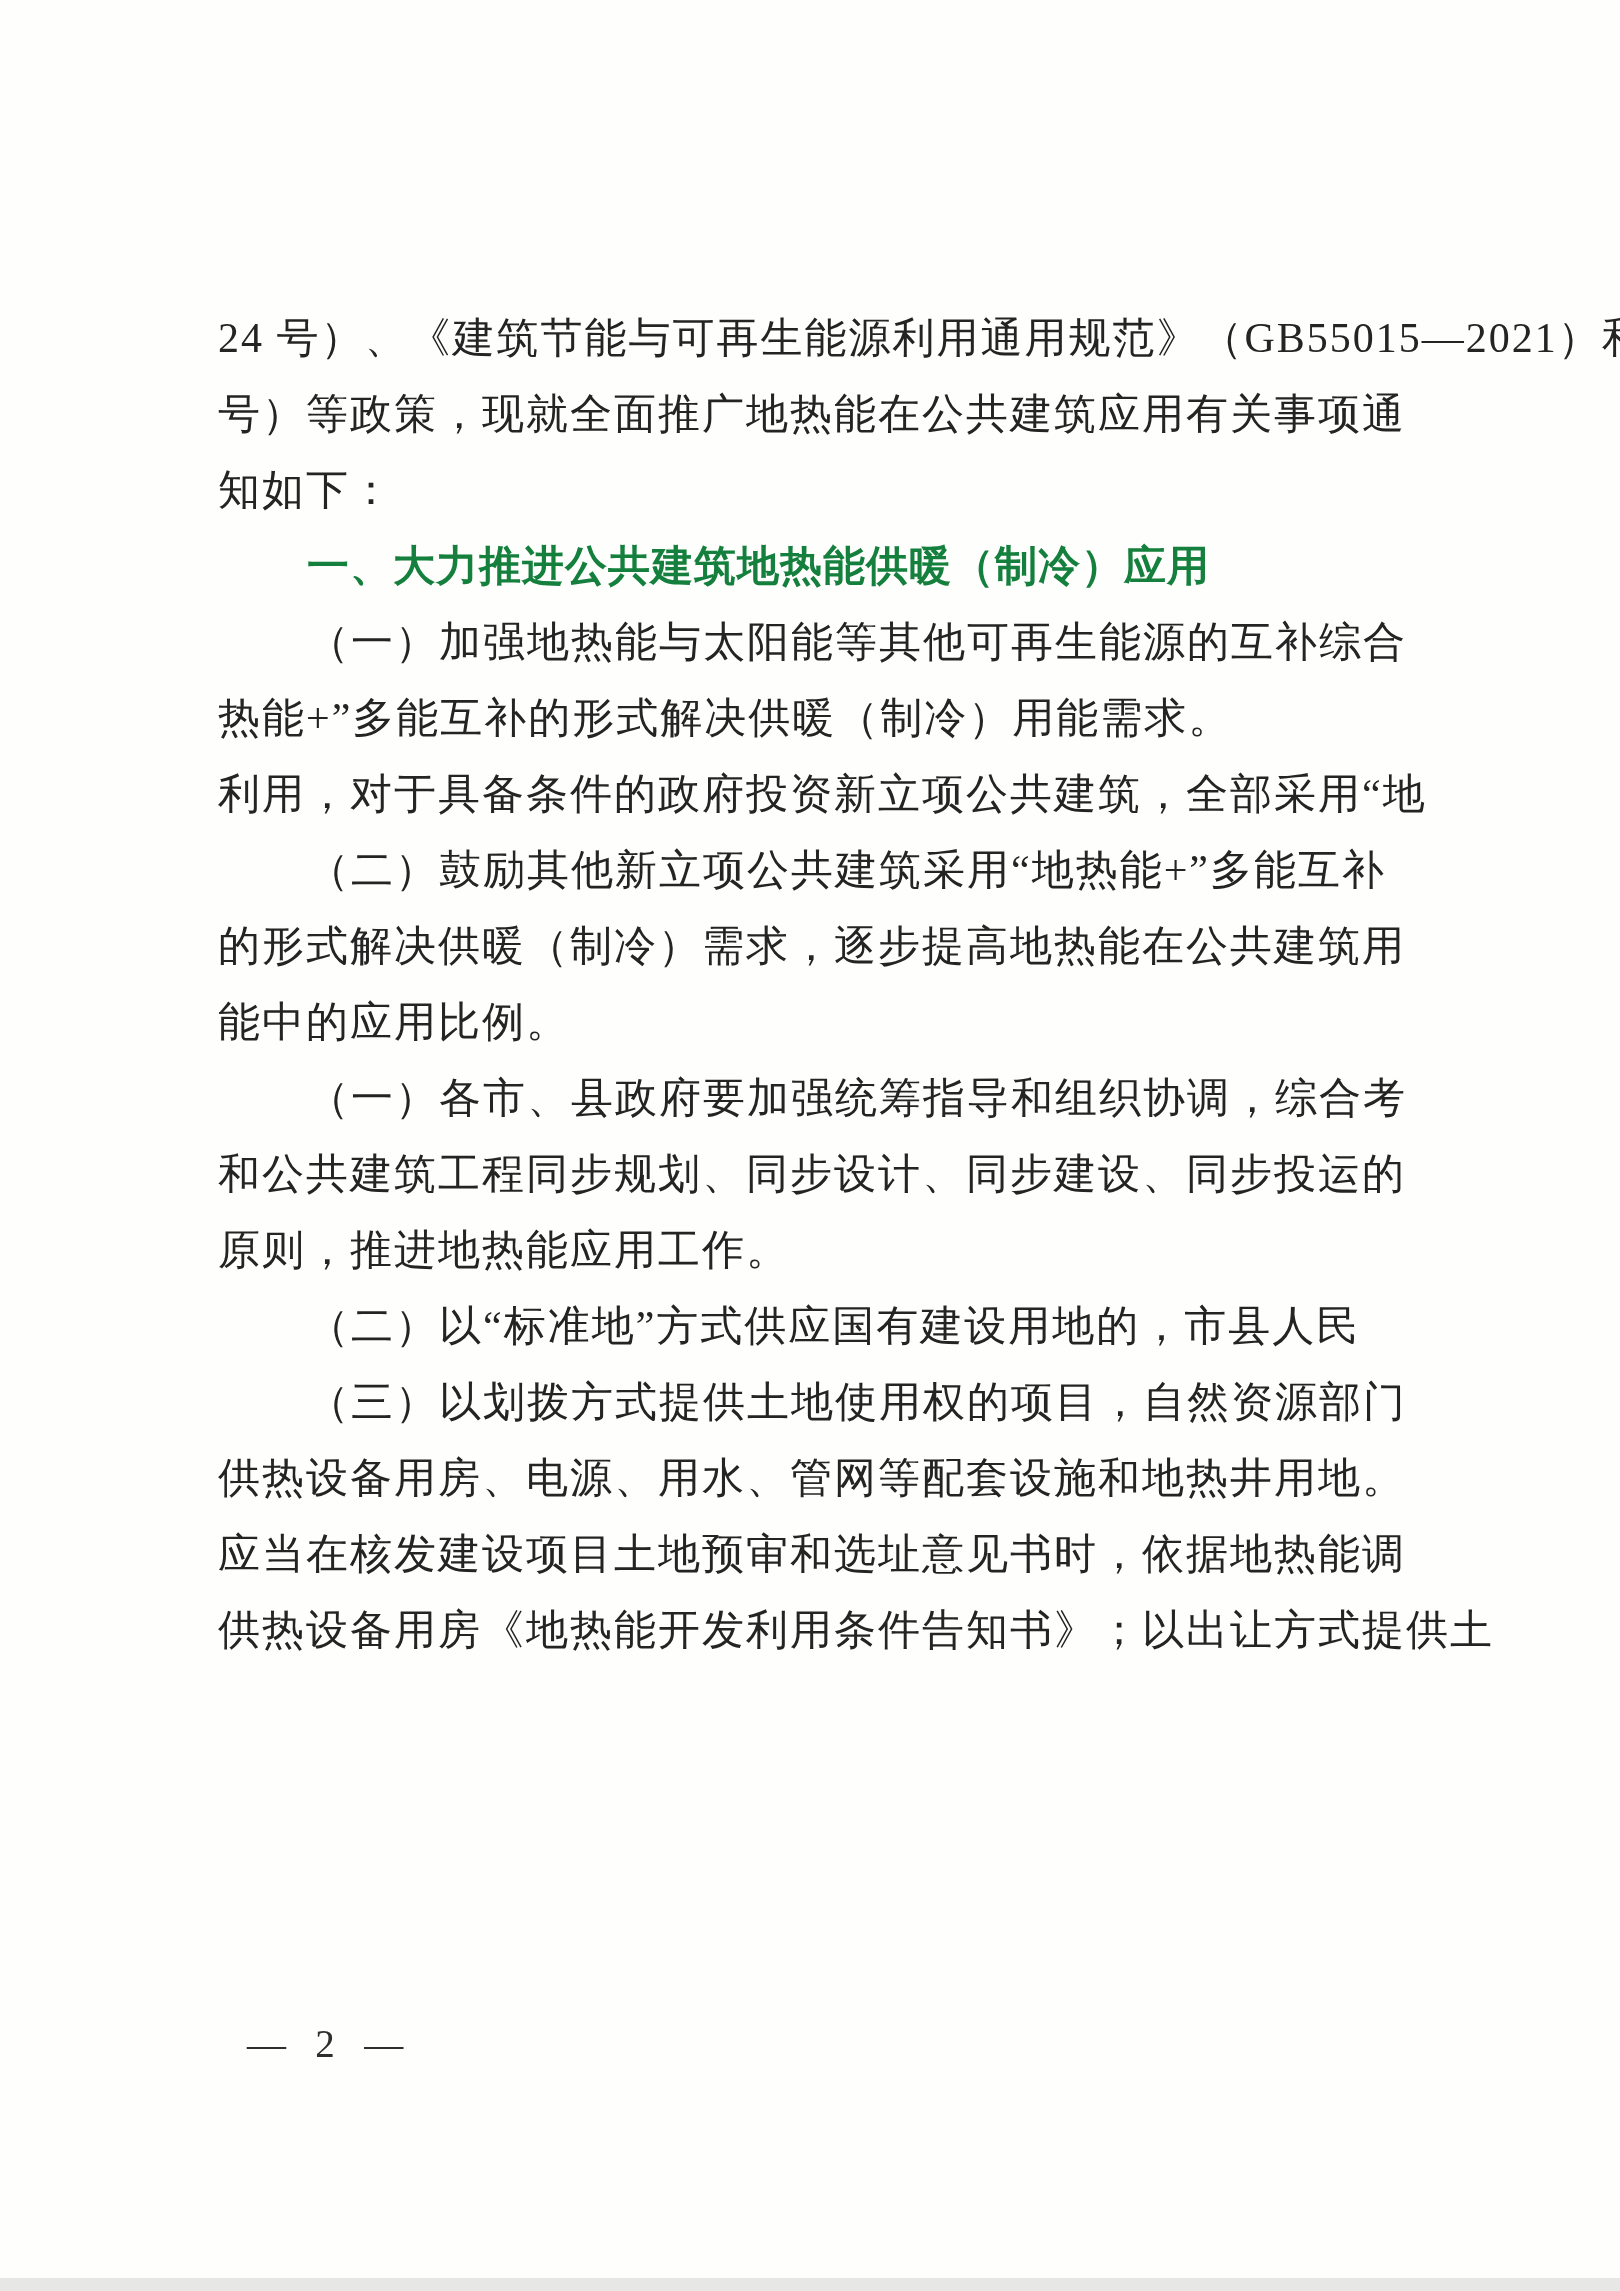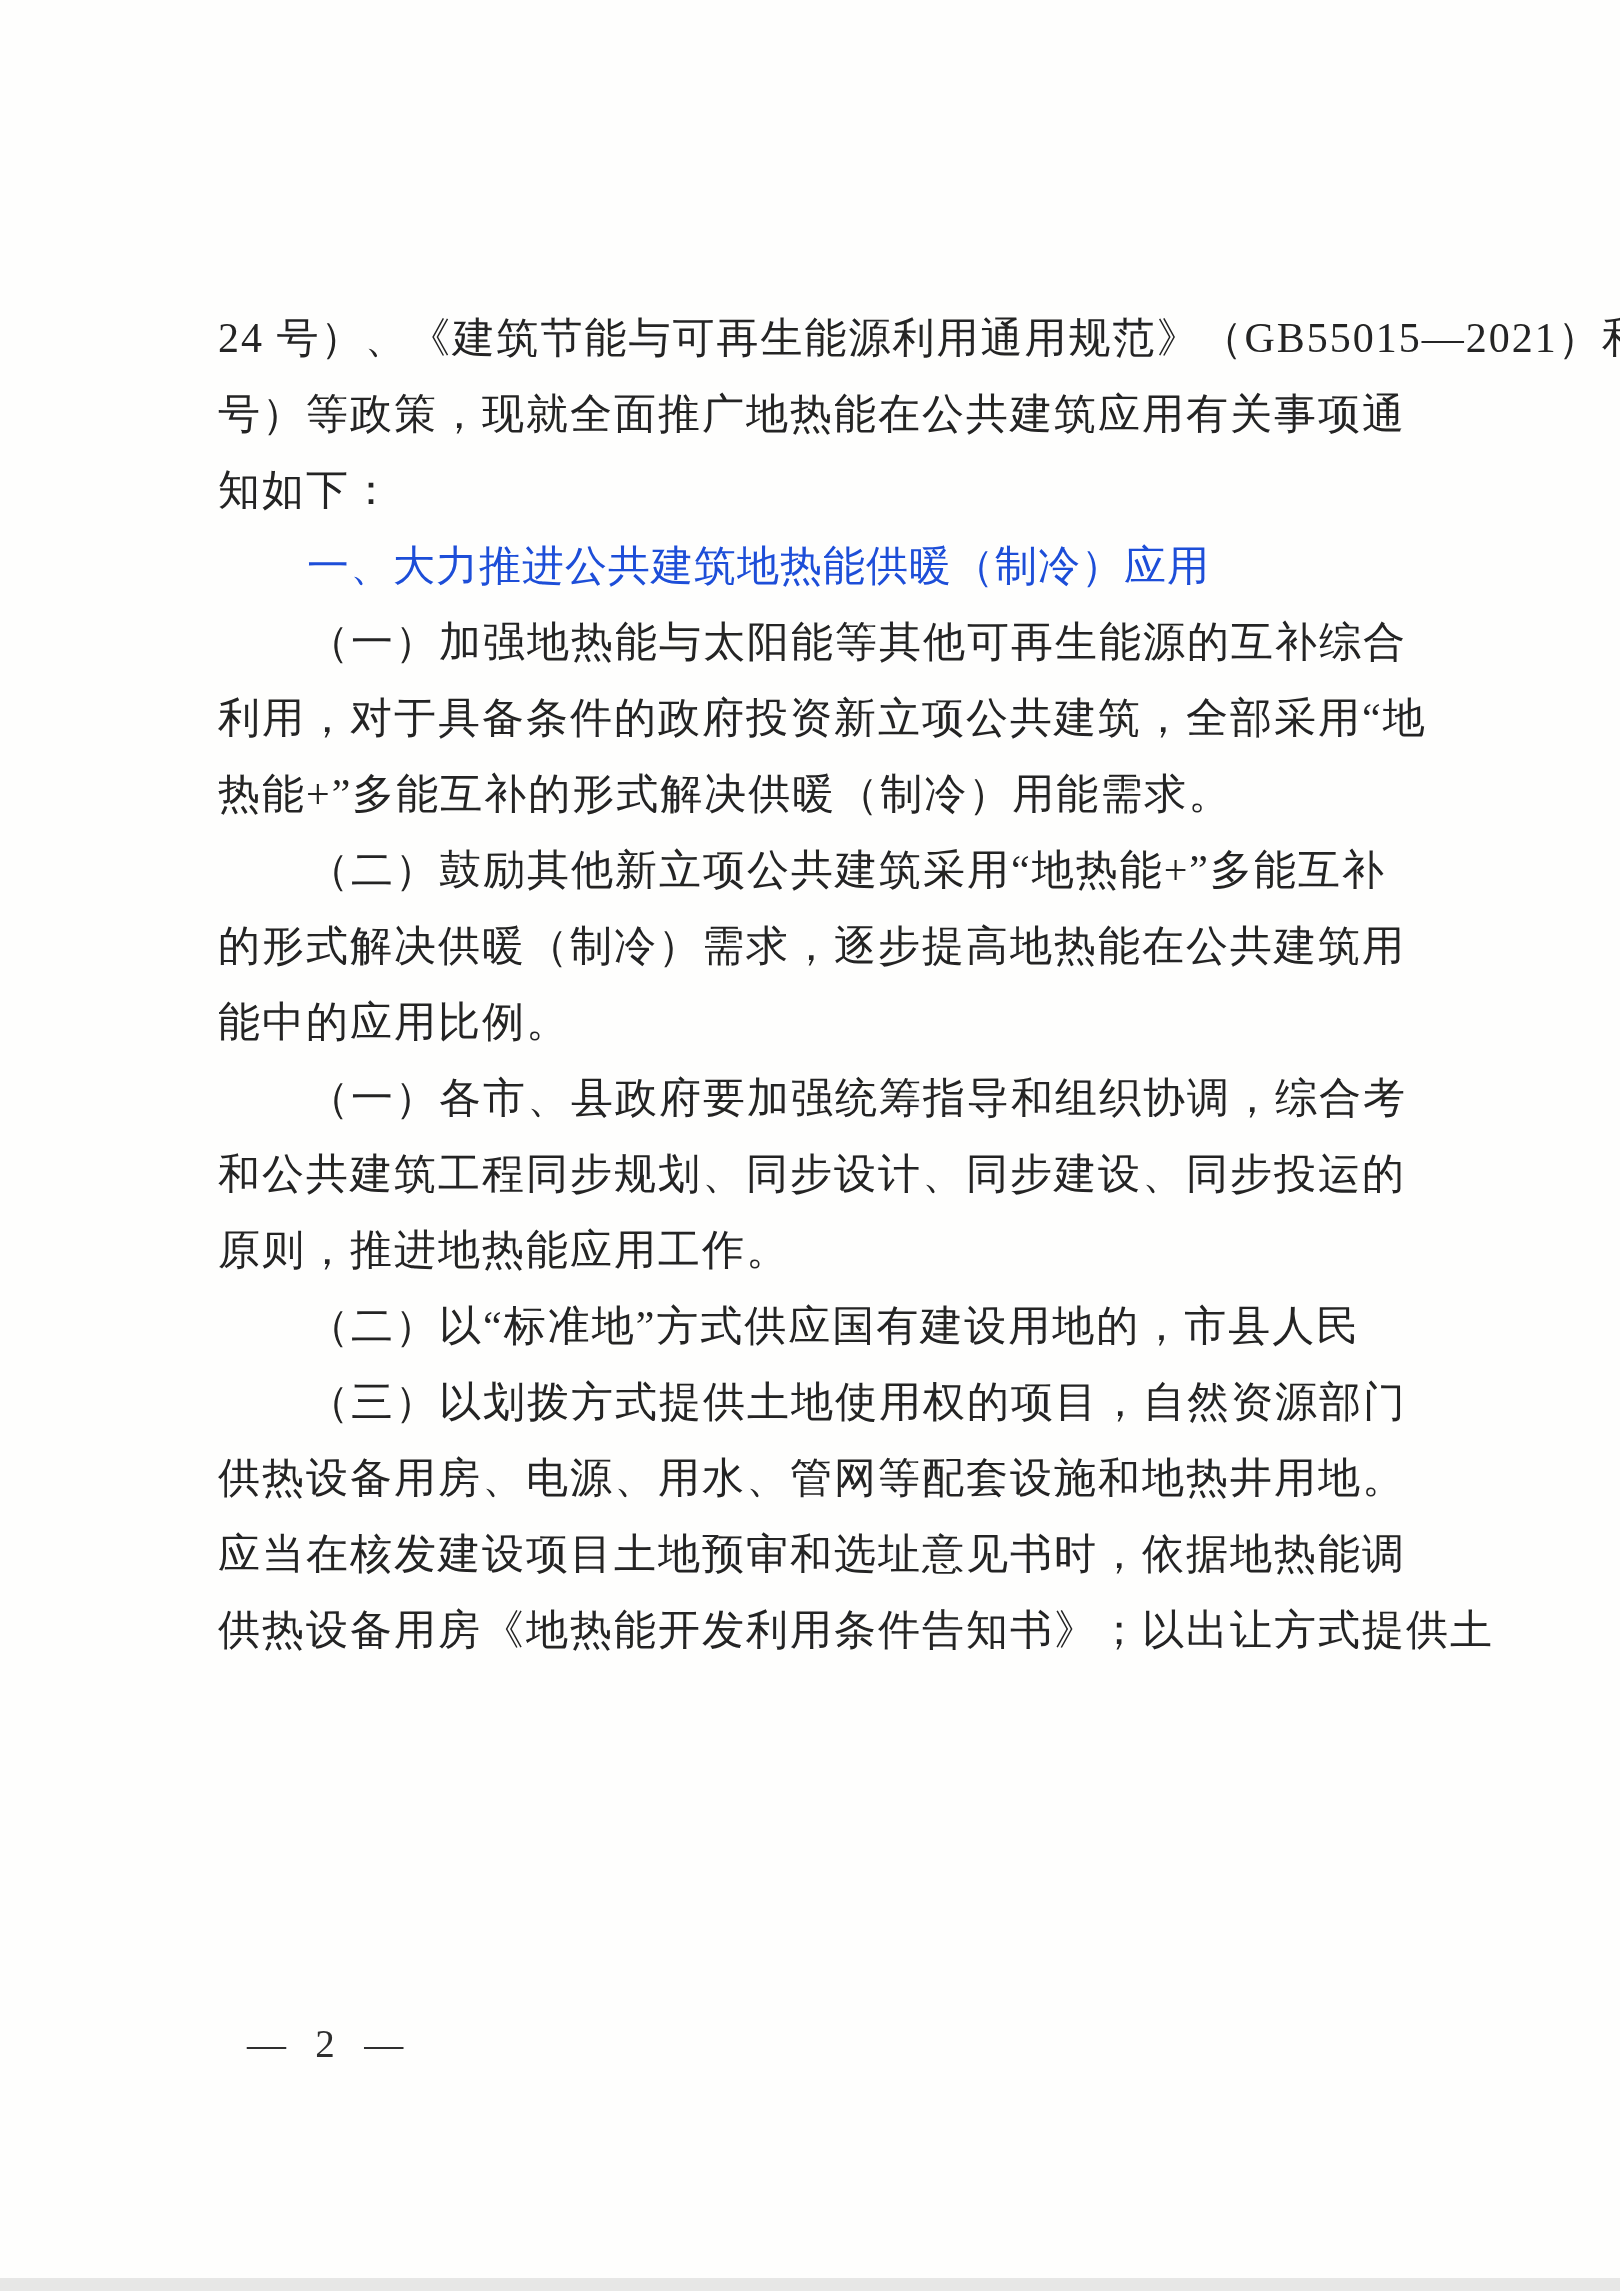--- a/index.html
+++ b/index.html
@@ -29,22 +29,22 @@
     letter-spacing: 2px;
     color: #242424;
     white-space: nowrap;
     text-rendering: optimizeLegibility;
   }
   .line.indent {
     text-indent: 89px;
   }
   .line.heading {
     font-family: "Liberation Sans", "DejaVu Sans", sans-serif;
-    font-weight: 400;
-    color: #1d4ed8;
+    font-weight: 700;
+    color: #15803d;
     letter-spacing: 1px;
   }
   .page-number {
     position: absolute;
     left: 247px;
     top: 2021px;
     font-size: 39px;
     letter-spacing: 9.8px;
     color: #2e2e2e;
     font-family: "Liberation Serif", "DejaVu Serif", serif;
@@ -62,22 +62,22 @@
 <body>
 
 <div class="page">
 
   <div class="doc-body">
     <div class="line">24 号）、《建筑节能与可再生能源利用通用规范》（GB55015—2021）和</div>
     <div class="line">号）等政策，现就全面推广地热能在公共建筑应用有关事项通</div>
     <div class="line">知如下：</div>
     <div class="line heading indent">一、大力推进公共建筑地热能供暖（制冷）应用</div>
     <div class="line indent">（一）加强地热能与太阳能等其他可再生能源的互补综合</div>
+    <div class="line">热能+”多能互补的形式解决供暖（制冷）用能需求。</div>
     <div class="line">利用，对于具备条件的政府投资新立项公共建筑，全部采用“地</div>
-    <div class="line">热能+”多能互补的形式解决供暖（制冷）用能需求。</div>
     <div class="line indent">（二）鼓励其他新立项公共建筑采用“地热能+”多能互补</div>
     <div class="line">的形式解决供暖（制冷）需求，逐步提高地热能在公共建筑用</div>
     <div class="line">能中的应用比例。</div>
     <div class="line indent">（一）各市、县政府要加强统筹指导和组织协调，综合考</div>
     <div class="line">和公共建筑工程同步规划、同步设计、同步建设、同步投运的</div>
     <div class="line">原则，推进地热能应用工作。</div>
     <div class="line indent">（二）以“标准地”方式供应国有建设用地的，市县人民</div>
     <div class="line indent">（三）以划拨方式提供土地使用权的项目，自然资源部门</div>
     <div class="line">供热设备用房、电源、用水、管网等配套设施和地热井用地。</div>
     <div class="line">应当在核发建设项目土地预审和选址意见书时，依据地热能调</div>

